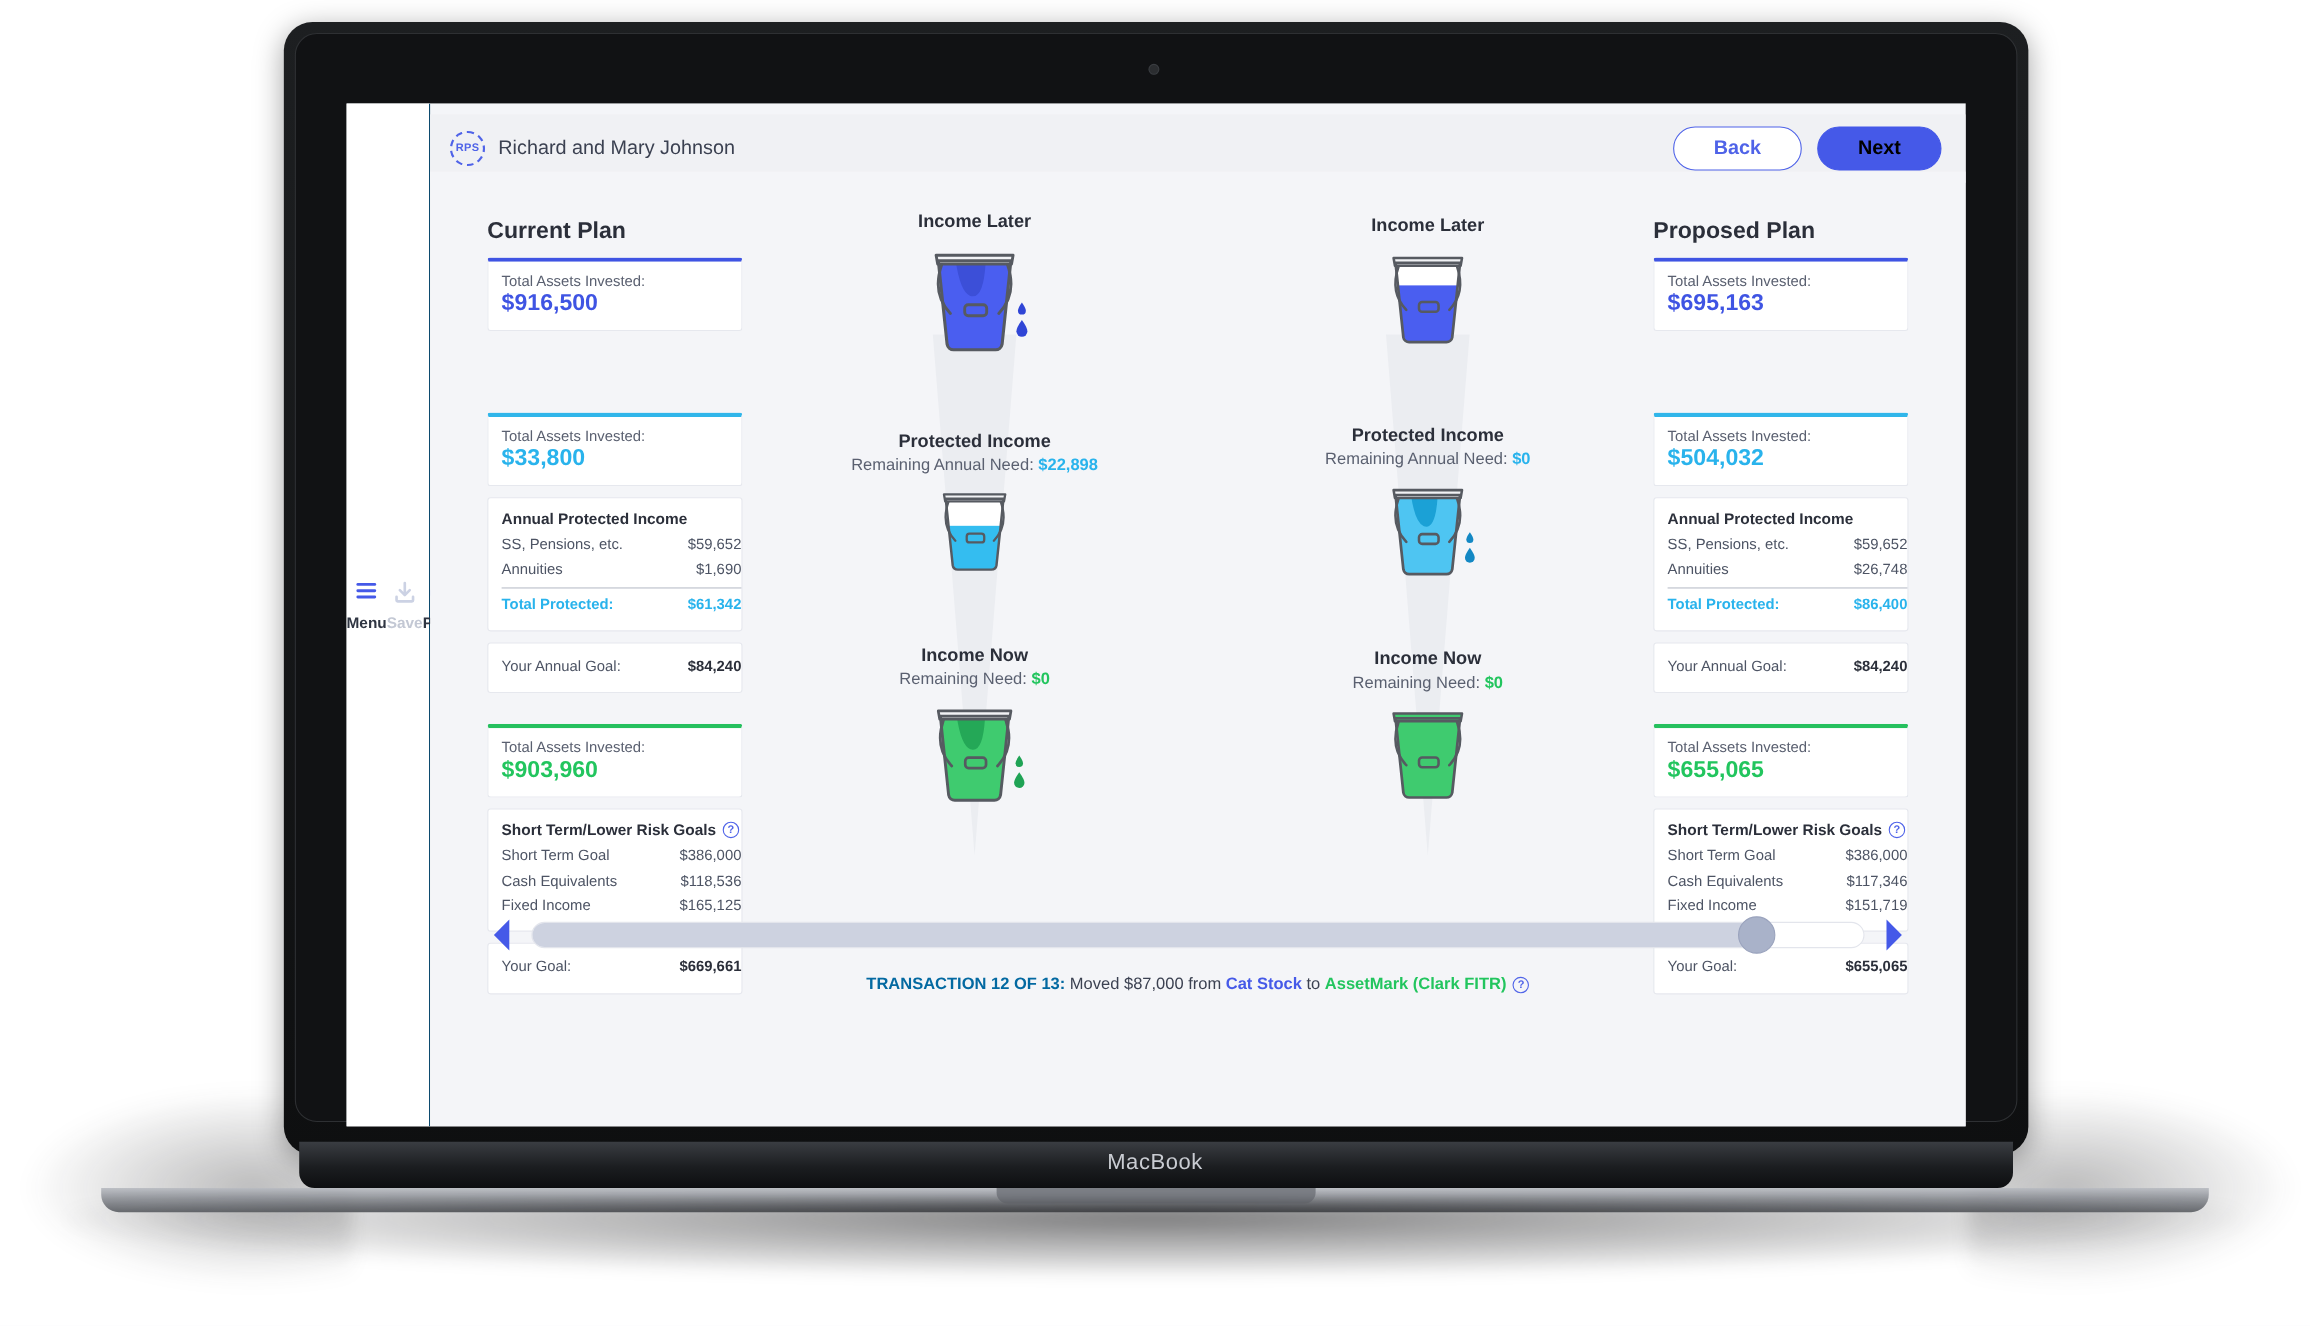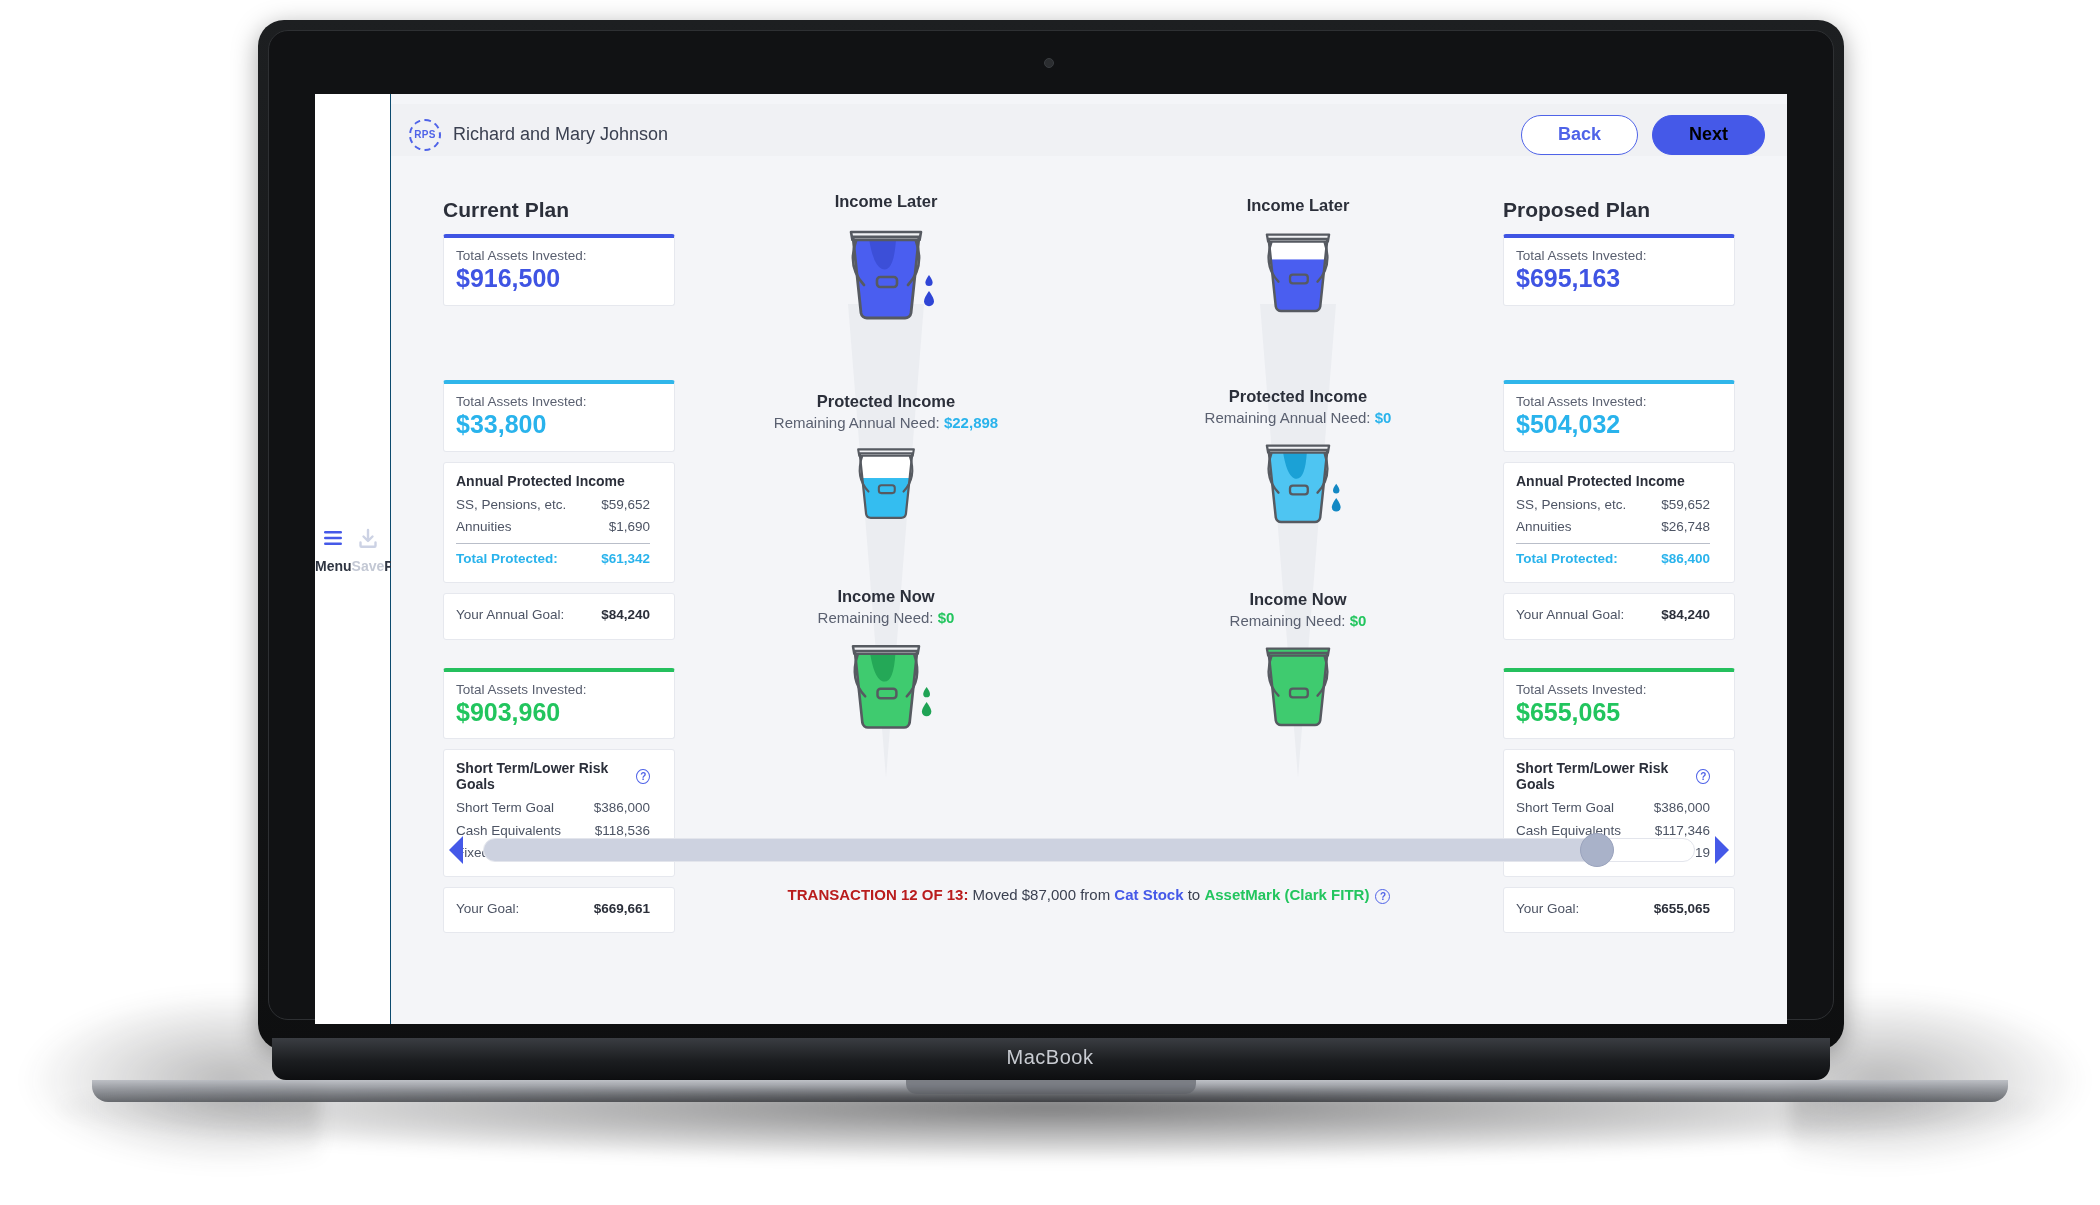--- a/index.html
+++ b/index.html
@@ -102,27 +102,27 @@
   
   .canvas { position:absolute; left:76px; top:62px; width:1396px; height: 868px; background:#f4f5f8; }
 
   .col-left  { position:absolute; left: 52px;  top: 42px; width: 232px; }
   .col-right { position:absolute; left: 1112px; top: 42px; width: 232px; }
   .plan-title { font-size: 21px; font-weight:700; color:#2b2f3a; margin-bottom: 12px; }
   .plan-title.right { text-align:left; }
 
   .card {
     background:#fff; border:1px solid #e6e8ee; border-radius: 3px;
-    padding: 10px 24px 12px 12px; margin-bottom: 10px;
+    padding: 10px 0 12px 12px; margin-bottom: 10px;
   }
   .card.topbar-blue  { border-top: 4px solid #3f54e3; }
   .card.topbar-cyan  { border-top: 4px solid #30b6ea; }
   .card.topbar-green { border-top: 4px solid #25c05e; }
   .cap { font-size: 13.5px; color:#5a6070; }
-  .big { font-size: 25px; font-weight:700; line-height: 1.15; margin-top: 1px; }
+  .big { font-size: 21px; font-weight:700; line-height: 1.15; margin-top: 1px; }
   .big.blue  { color:#3f54e3; }
   .big.cyan  { color:#29b3ec; }
   .big.green { color:#22c55e; }
 
   .sec-head { font-size: 14px; font-weight:700; color:#2b2f3a; margin-bottom: 5px; display:flex; align-items:center; gap:6px; }
   .row { display:flex; justify-content:space-between; font-size: 13.5px; color:#4d5464; line-height: 1.65; }
   .divider { border-top:1px solid #b9bec9; margin: 5px 0 4px; }
   .row.total { font-weight:700; color:#29b3ec;align-items:flex-end; }
   .row.goal { font-size: 13.5px; color:#4d5464; }
   .row.goal .v { font-weight:700; color:#2b2f3a; }
@@ -166,21 +166,21 @@
   }
   .knob {
     position:absolute; top:50%; left: 92.3%; transform: translate(-50%,-50%);
     width: 34px; height: 34px; border-radius:50%;
     background:#a9b2c9; border:1px solid #9aa3bd; cursor:grab;
   }
   .tx {
     position:absolute; left:0; right:0; top: 730px; text-align:center;
     font-size: 15px; color:#3b4151;
   }
-  .tx b { color:#b91c1c; }
+  .tx b { color:#0369a1; }
   .tx .from { color:#4559e8; font-weight:700; }
   .tx .to   { color:#22c55e; font-weight:700; }
   .tx .help { margin-left: 6px; vertical-align: middle; }
 </style>
 </head>
 <body>
 
 <div id="stage">
 
   <div class="shadow-wing-l"></div>

